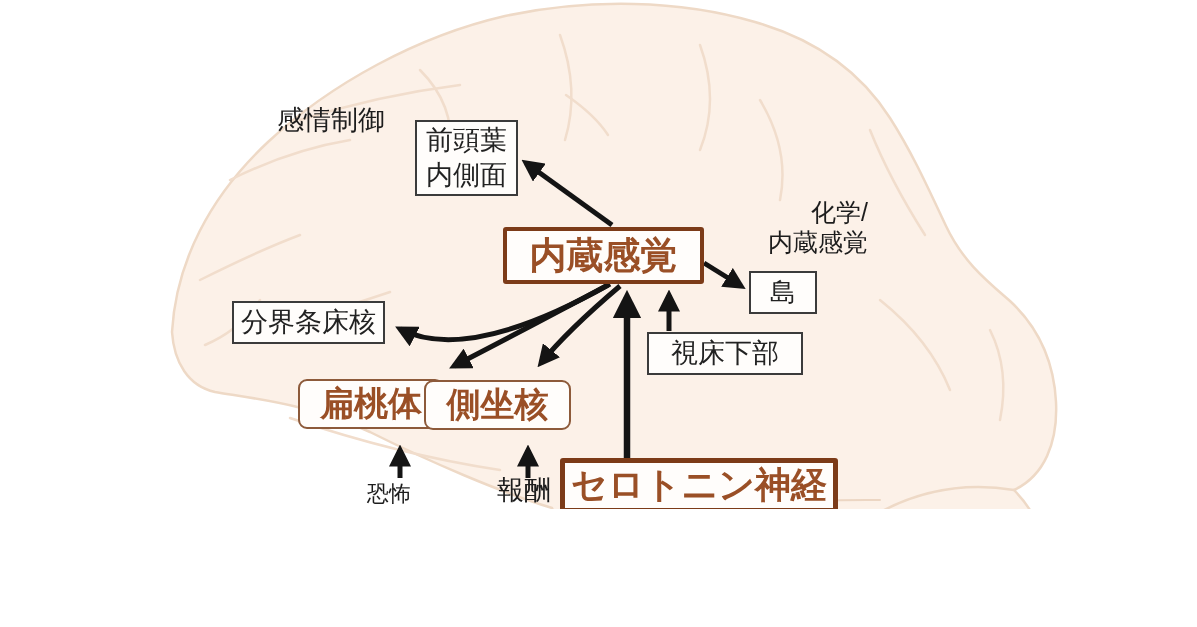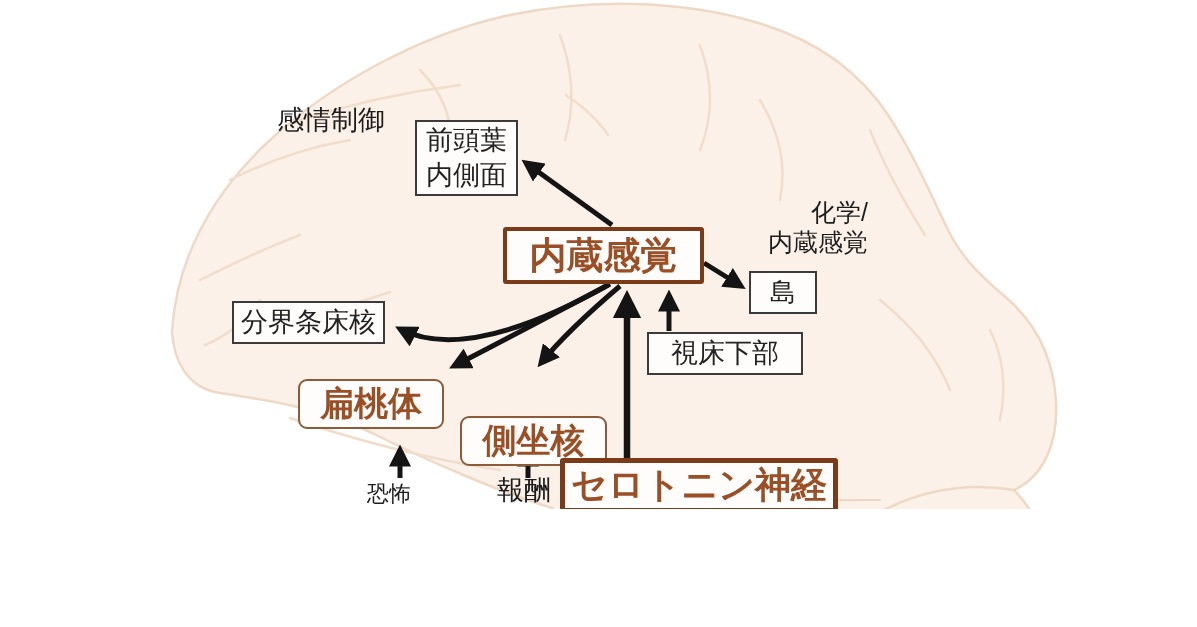--- a/index.html
+++ b/index.html
@@ -126,21 +126,21 @@
 内蔵感覚</div>
 
   <div class="node black-box" style="left:749px;top:271px;width:68px;height:43px;font-size:26px;">島</div>
 
   <div class="node black-box" style="left:647px;top:332px;width:156px;height:43px;">視床下部</div>
 
   <div class="node black-box" style="left:232px;top:301px;width:153px;height:43px;">分界条床核</div>
 
   <div class="node brown-light" style="left:298px;top:379px;width:146px;height:50px;font-size:34px;">扁桃体</div>
 
-  <div class="node brown-light" style="left:460px;top:380px;width:147px;height:50px;font-size:34px;margin-top:36px;">側坐核</div>
+  <div class="node brown-light" style="left:424px;top:380px;width:147px;height:50px;font-size:34px;">側坐核</div>
 
   <div class="node brown-heavy" style="left:560px;top:458px;width:278px;height:55px;font-size:36px;border-width:5px;">セロトニン神経</div>
 
   <div class="plain" style="left:367px;top:481px;font-size:22px;">恐怖</div>
 
   <div class="plain" style="left:497px;top:475px;font-size:27px;text-align:right;">報酬</div>
 
 </div>
 
 </body></html>

